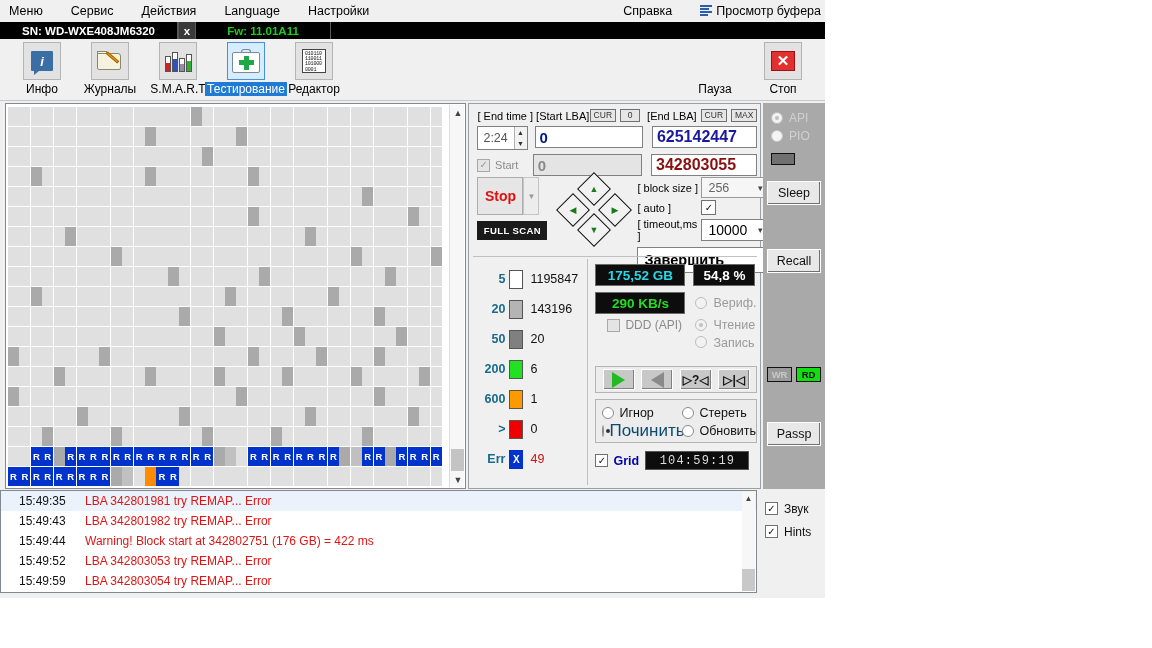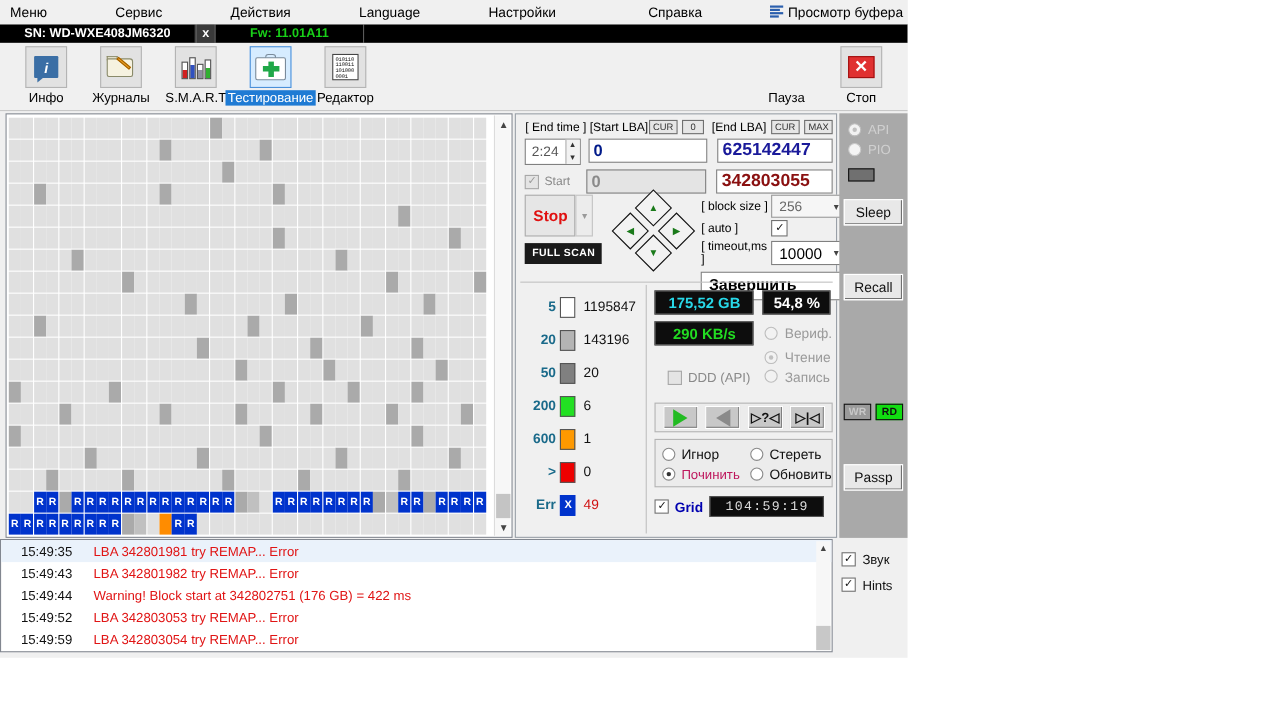--- a/index.html
+++ b/index.html
@@ -20,21 +20,21 @@
   .menubar {
     position: relative;
     height: 22px;
     background: #f0f0f0;
     display: flex;
     align-items: center;
     font-size: 12.5px;
     color: #000;
     border-bottom: 1px solid #f0f0f0;
   }
-  .menubar .mi { padding: 0 31px; height: 22px; line-height: 22px; white-space: nowrap; }
+  .menubar .mi { padding: 0 14px; height: 22px; line-height: 22px; white-space: nowrap; }
   .menubar .mi:first-child { padding-left: 9px; }
   .menubar .right-group {
     position: absolute; right: 0; top: 0; height: 22px;
     display: flex; align-items: center;
   }
   .buf-icon {
     width: 12px; height: 12px; margin-right: 4px;
     display: inline-block; position: relative;
   }
   .buf-icon i {
@@ -1394,21 +1394,21 @@
       </div>
 
       <div class="panelR">
         <div style="display:flex;align-items:center;">
           <div class="lcd gb">175,52 GB</div>
           <div class="lcd pct" style="margin-left:8px;">54,8  %</div>
         </div>
         <div style="display:flex;align-items:flex-start;margin-top:6px;">
           <div>
             <div class="lcd kbs">290 KB/s</div>
-            <div style="display:flex;align-items:center;margin-top:22px;padding-left:12px;">
+            <div style="display:flex;align-items:center;margin-top:4px;padding-left:12px;">
               <span class="chkbox dis"></span>
               <span class="lblsm" style="margin-left:5px;color:#8a8a8a;font-size:12px;">DDD (API)</span>
             </div>
           </div>
           <div style="margin-left:10px;" id="mode-radios">
               <div style="display: flex; align-items: center; height: 22px;">
                 <span class="radio dis"></span>
                 <span style="margin-left:6px;font-size:12.5px;color:#9a9a9a;">Вериф.</span>
               </div>
               <div style="display: flex; align-items: center; height: 22px;">
@@ -1442,21 +1442,21 @@
               <div style="display: flex; align-items: center;">
                 <span class="radio"></span>
                 <span style="margin-left:5px;font-size:12.5px;color:#111;">Игнор</span>
               </div>
               <div style="display: flex; align-items: center;">
                 <span class="radio"></span>
                 <span style="margin-left:5px;font-size:12.5px;color:#111;">Стереть</span>
               </div>
               <div style="display: flex; align-items: center;">
                 <span class="radio on"></span>
-                <span style="margin-left:5px;font-size:12px;color:#be185d;">Починить</span>
+                <span style="margin-left:5px;font-size:17px;color:#0c4a6e;">Починить</span>
               </div>
               <div style="display: flex; align-items: center;">
                 <span class="radio"></span>
                 <span style="margin-left:5px;font-size:12.5px;color:#111;">Обновить</span>
               </div>
             </div>
           </div>
 
         <div style="display:flex;align-items:center;margin-top:8px;">
           <span class="chkbox">✓</span>

